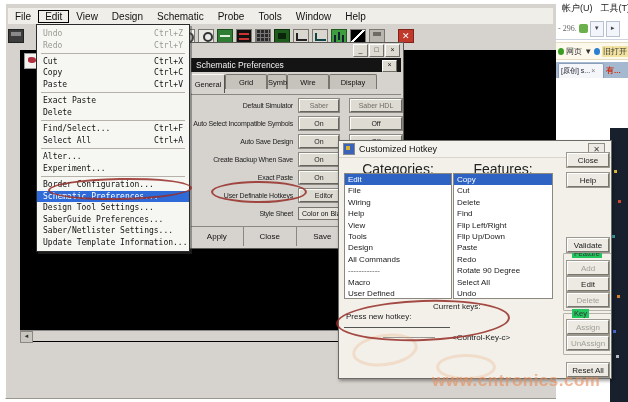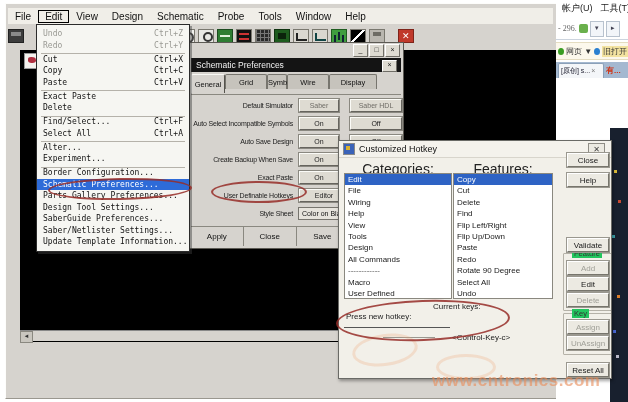--- a/index.html
+++ b/index.html
@@ -231,23 +231,20 @@
         <span class="mlab">Experiment...</span>
       </div>
       <div class="msep"></div>
       <div class="mrow">
         <span class="mlab">Border Configuration...</span>
       </div>
       <div class="mrow selected">
         <span class="mlab">Schematic Preferences...</span>
       </div>
       <div class="mrow">
-        <span class="mlab">Parts Gallery Preferences...</span>
-      </div>
-      <div class="mrow">
         <span class="mlab">Design Tool Settings...</span>
       </div>
       <div class="mrow">
         <span class="mlab">SaberGuide Preferences...</span>
       </div>
       <div class="mrow">
         <span class="mlab">Saber/Netlister Settings...</span>
       </div>
       <div class="mrow">
         <span class="mlab">Update Template Information...</span>

